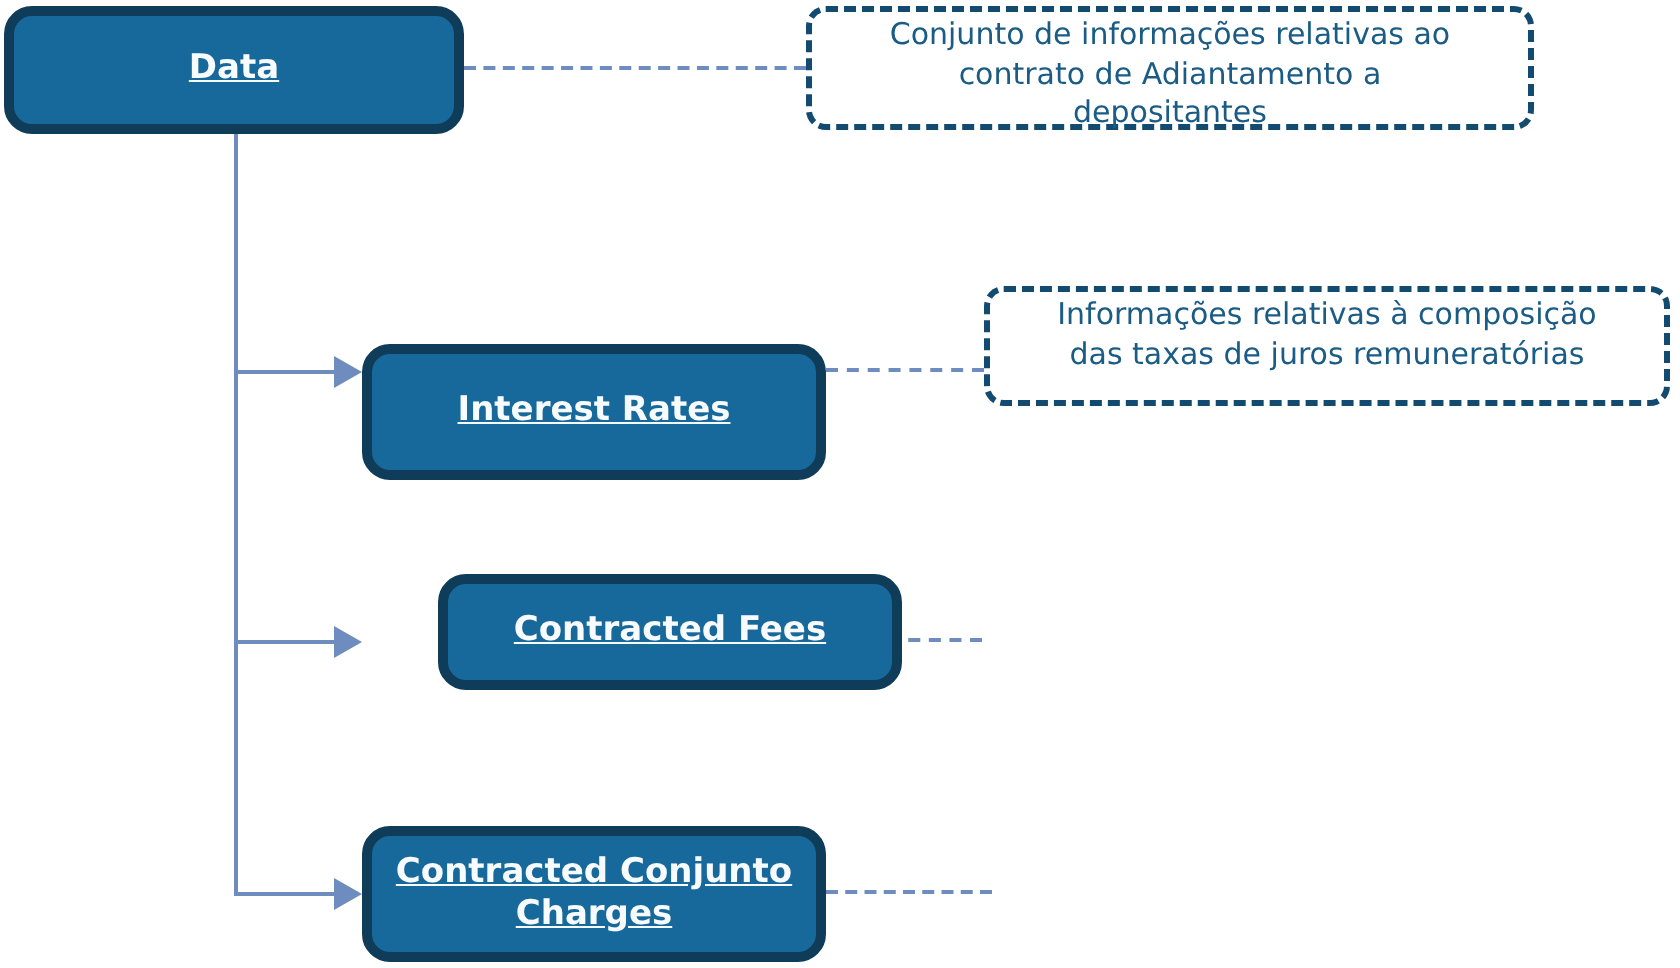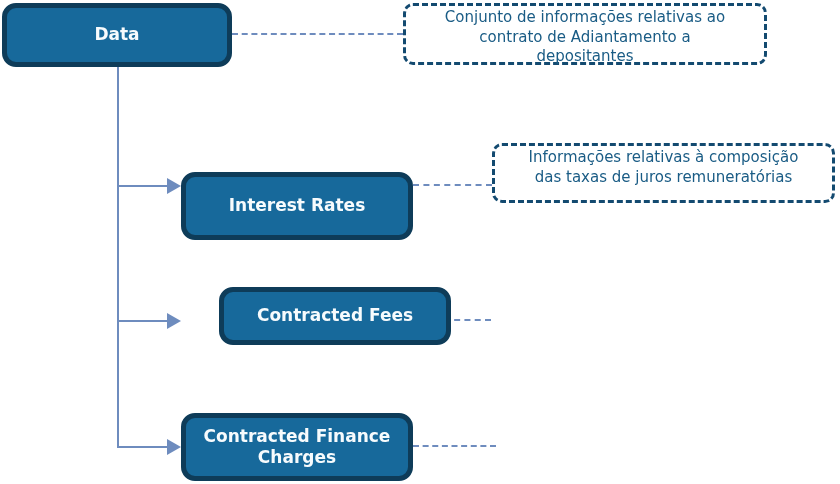--- a/index.html
+++ b/index.html
@@ -22,20 +22,21 @@
     border-radius: 14px;
     color: var(--node-text, #F7FBFD);
     display: flex;
     align-items: center;
     justify-content: center;
     text-align: center;
     font-size: 17px;
     font-weight: 600;
     line-height: 1.25;
     padding: 2px 8px;
+    text-decoration: underline;
   }
   .node-root { left: 2px;   top: 3px;   width: 230px; height: 64px; }
   .node-c0   { left: 181px; top: 152px; width: 232px; height: 68px; margin-top: 20px; }
   .node-c1   { left: 181px; top: 287px; width: 232px; height: 58px; margin-left: 38px; }
   .node-c2   { left: 181px; top: 413px; width: 232px; height: 68px; }
 
   
   .callout {
     position: absolute;
     border: 3px dashed var(--callout-border, #134A70);
@@ -119,21 +120,21 @@
 
   <div class="node node-c0">
     <span>Interest Rates</span>
   </div>
 
   <div class="node node-c1">
     <span>Contracted Fees</span>
   </div>
 
   <div class="node node-c2">
-    <span style="white-space: pre-line;">Contracted Finance
+    <span style="white-space: pre-line;">Contracted Conjunto
 Charges</span>
   </div>
 
   <div class="callout callout-root">
     <span>Conjunto de informações relativas ao
 contrato de Adiantamento a
 depositantes</span>
   </div>
 
   <div class="callout callout-c0">

